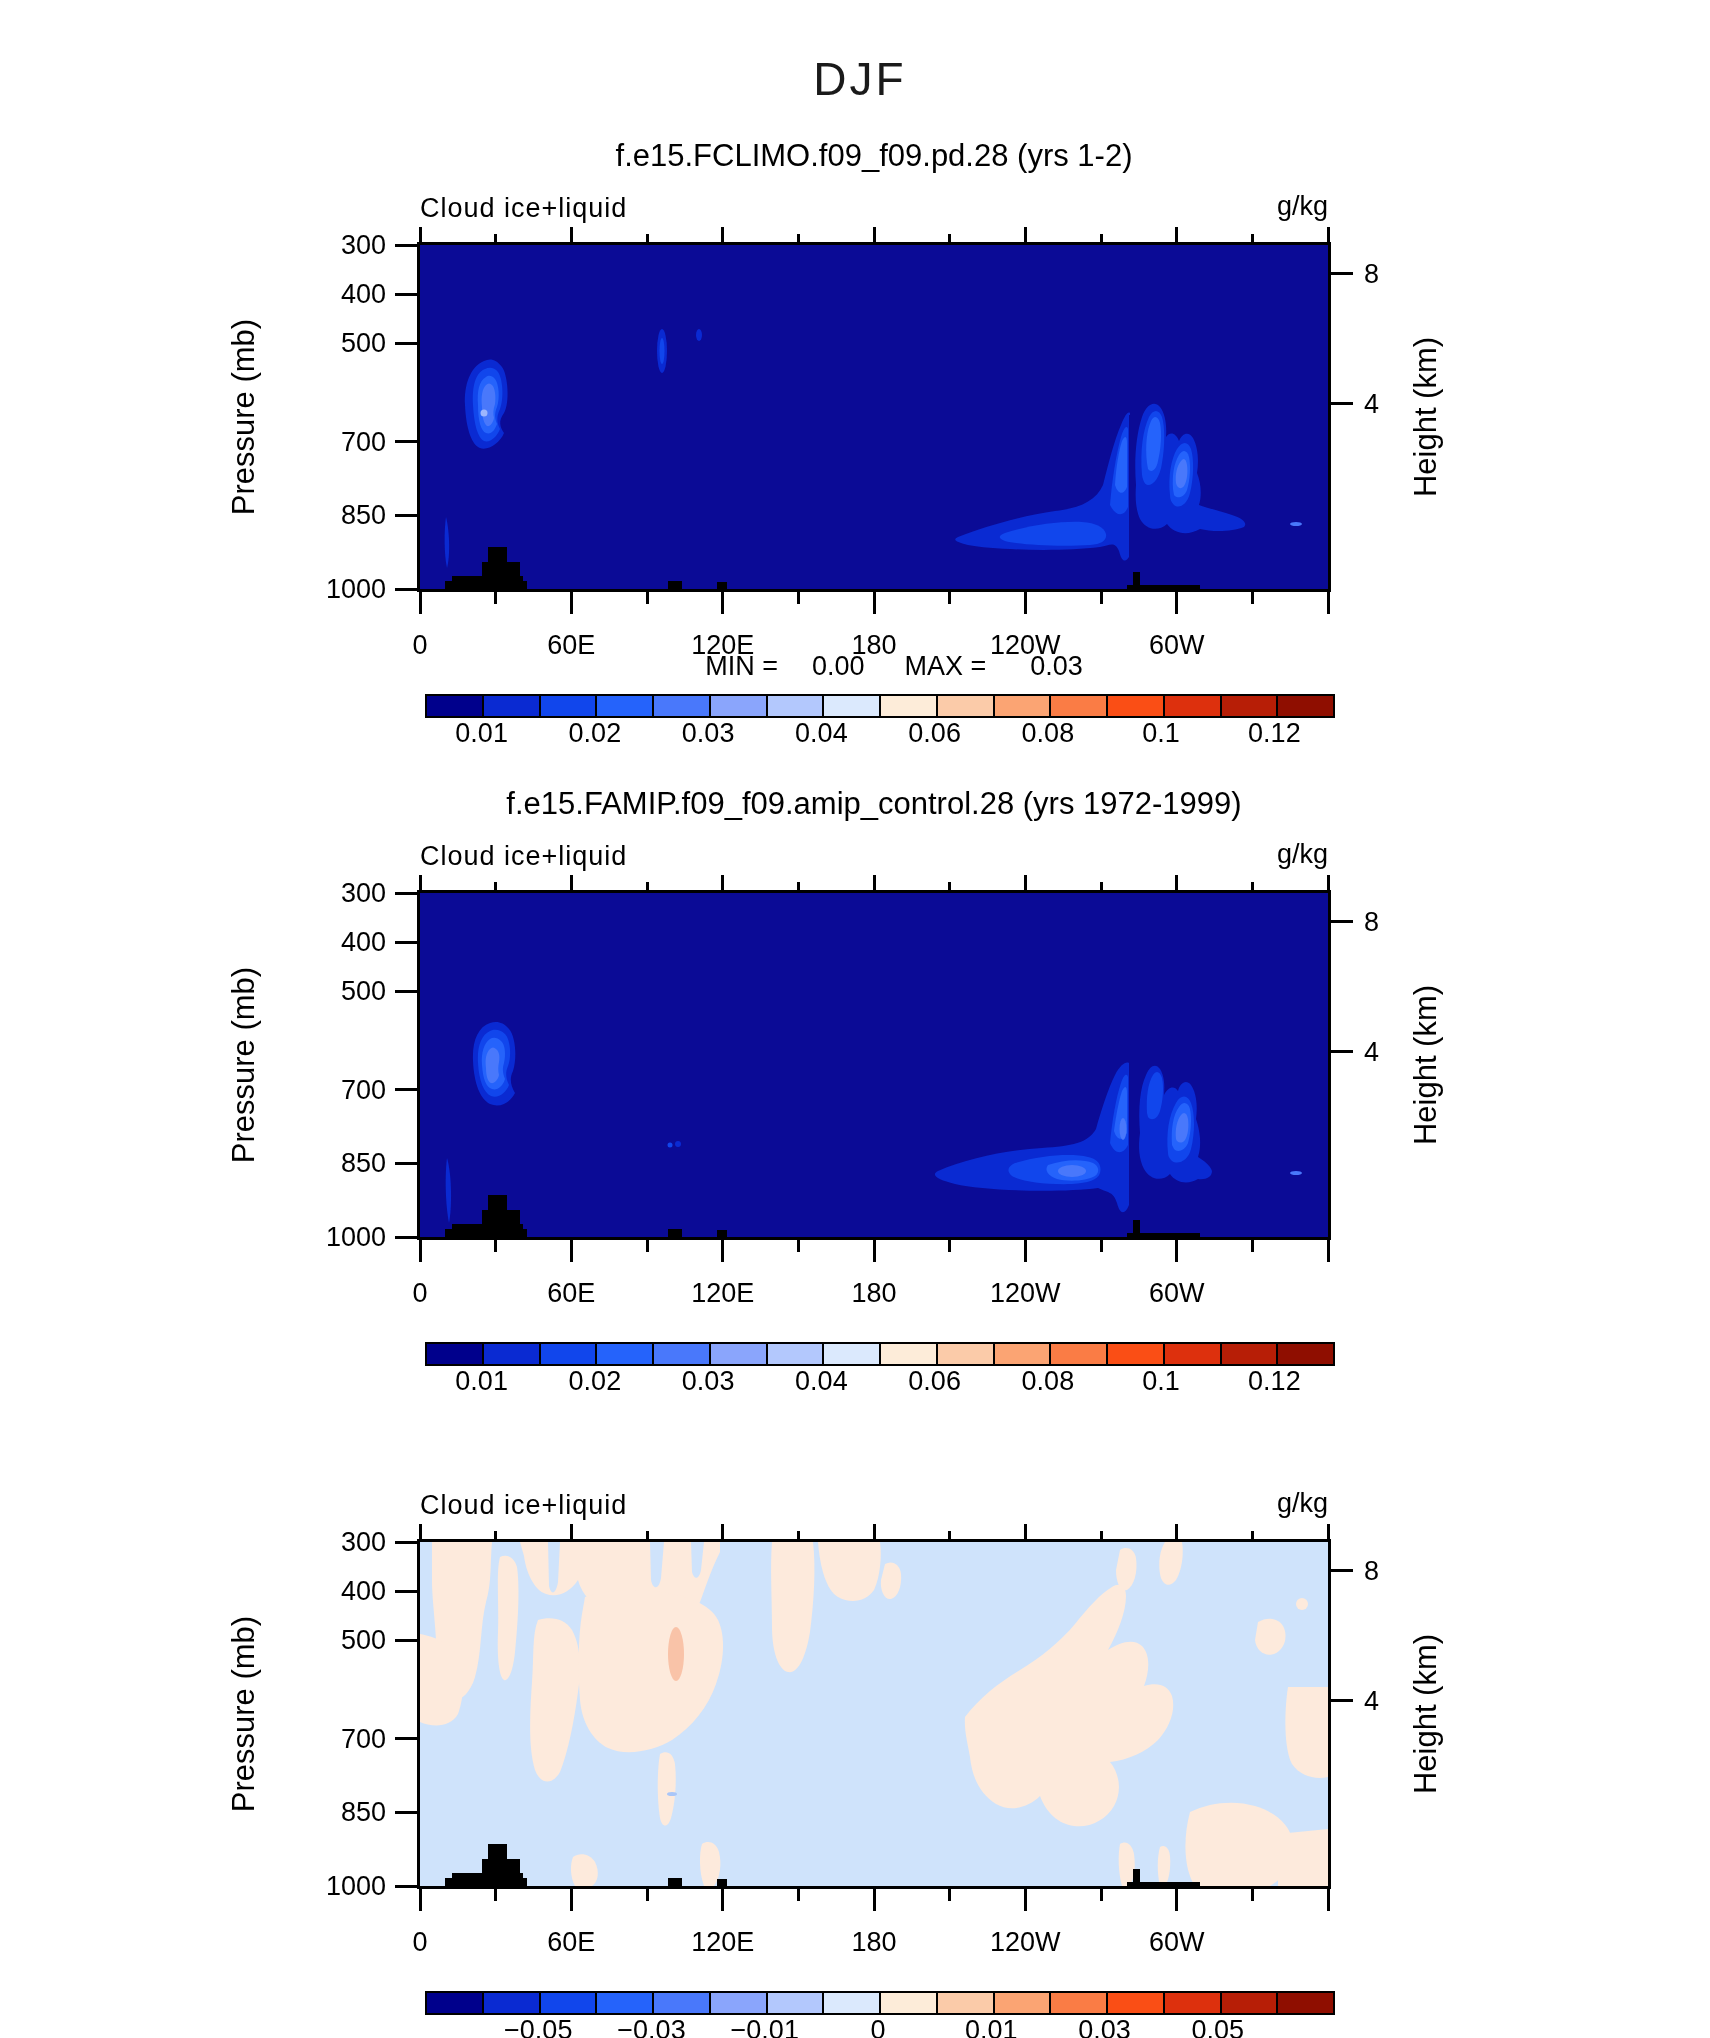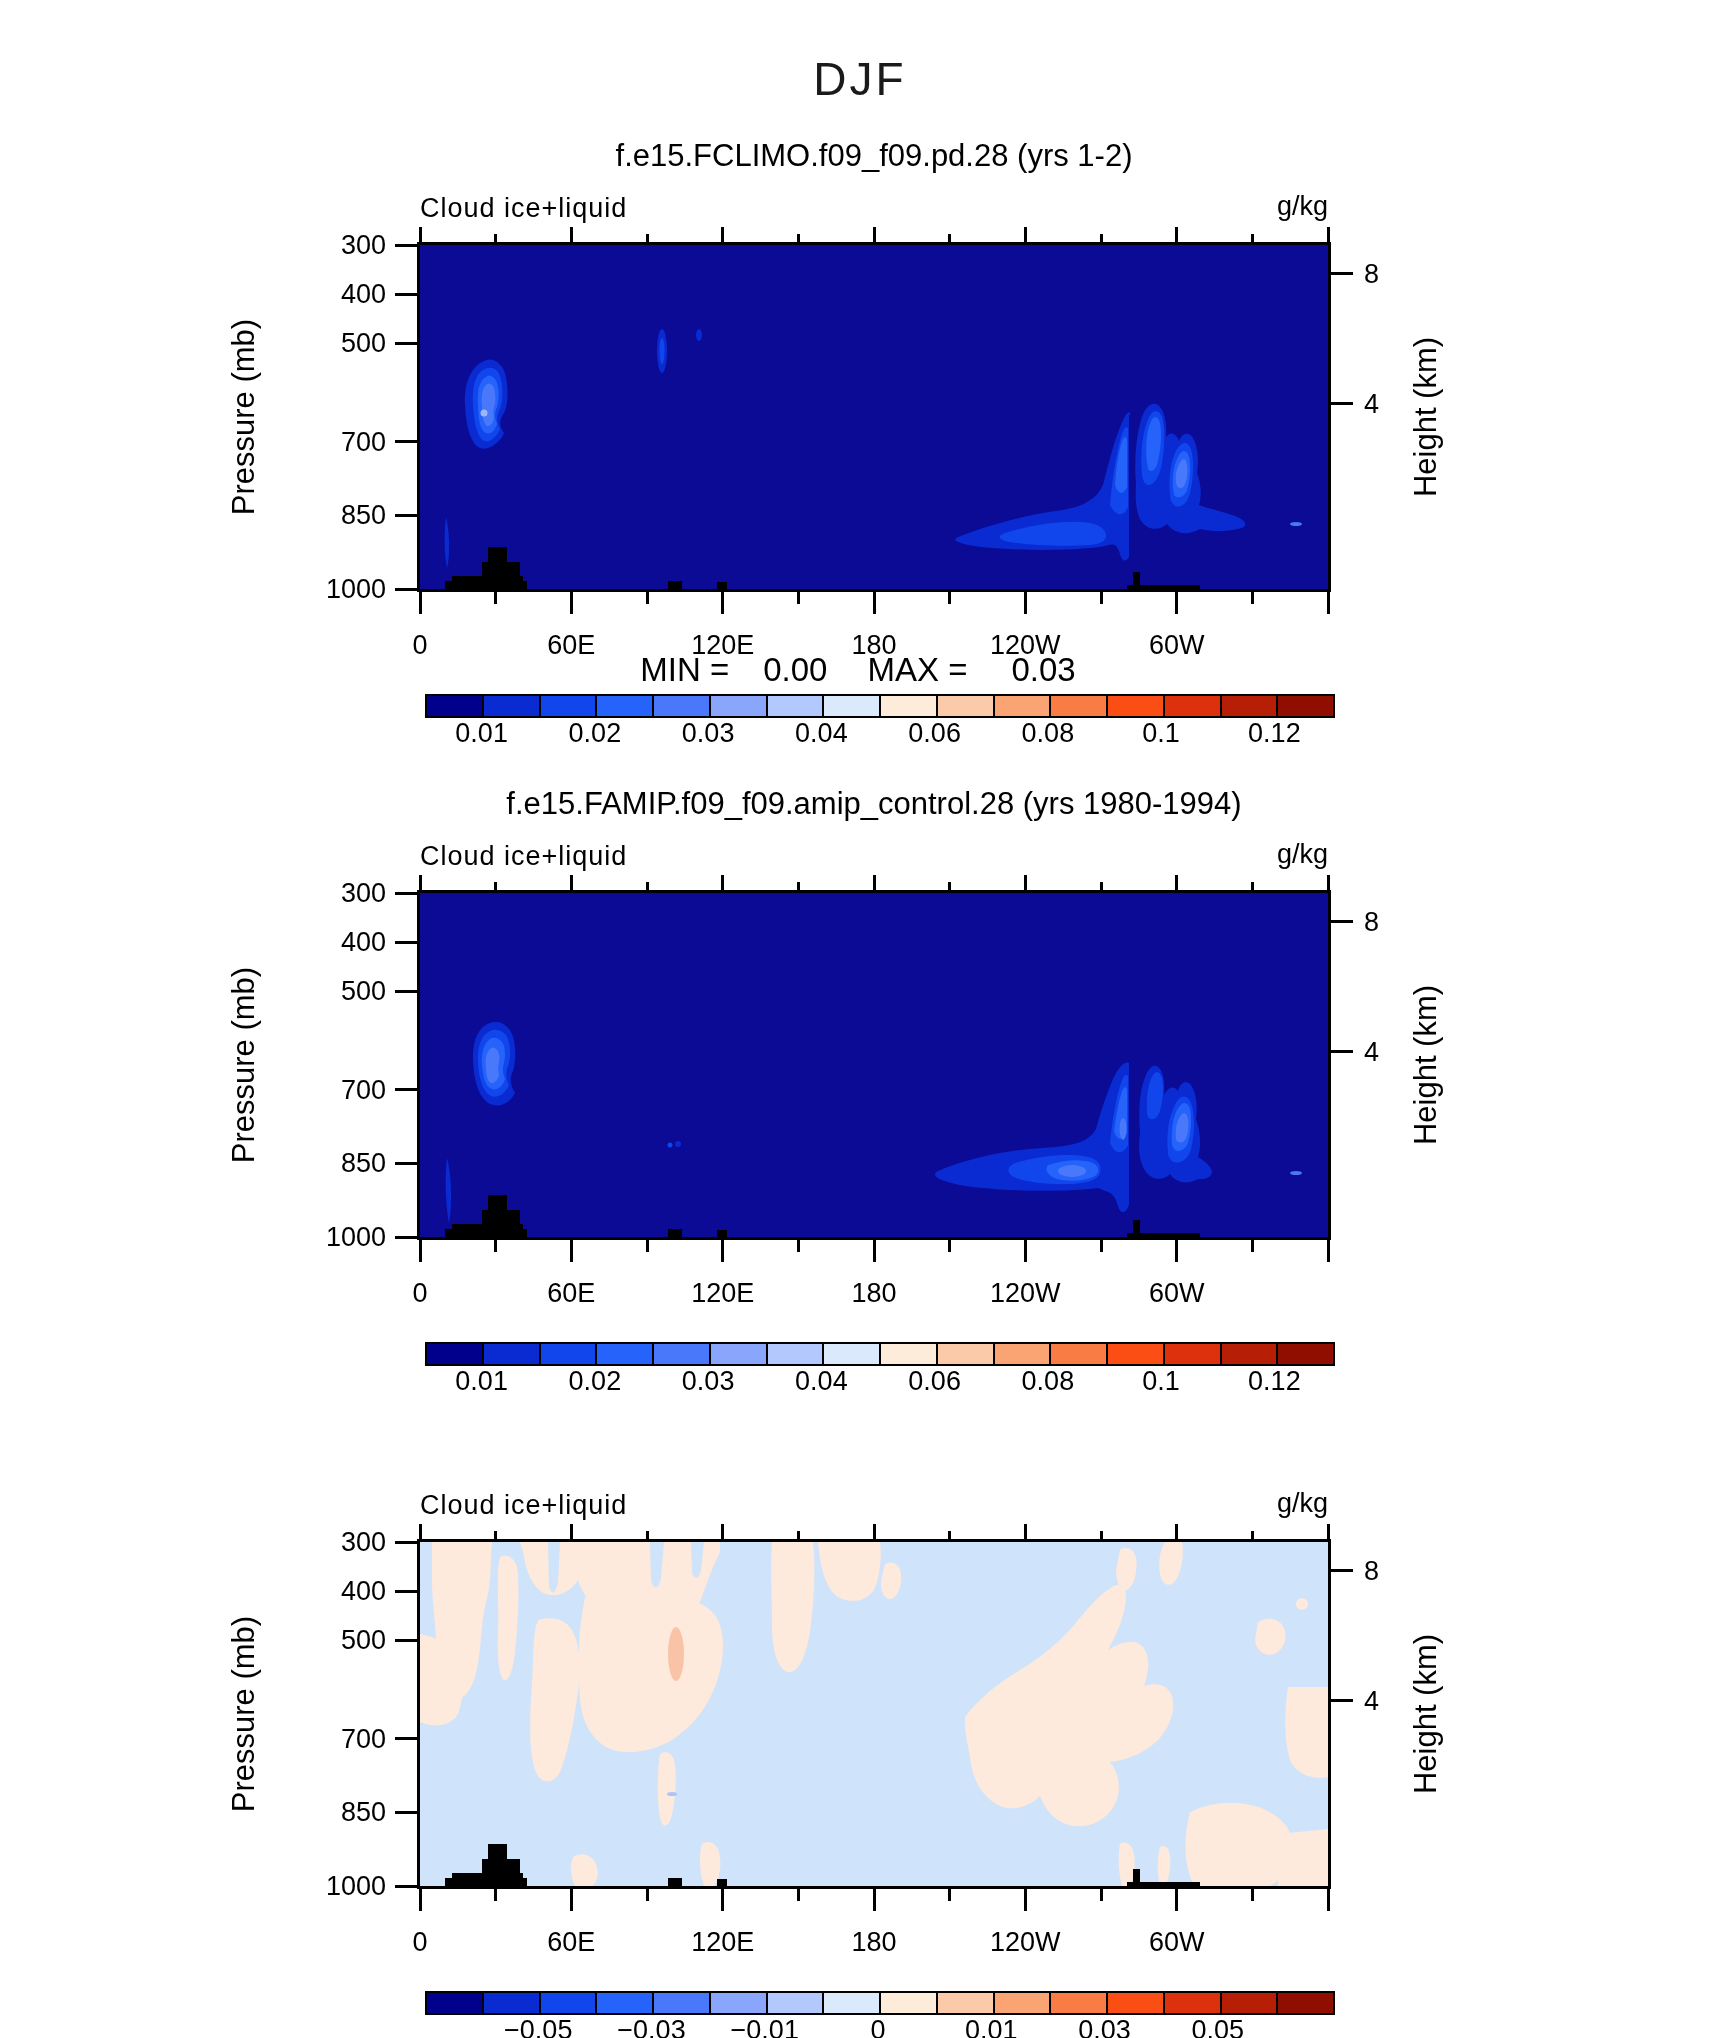--- a/index.html
+++ b/index.html
@@ -23,21 +23,21 @@
   }
   .plotbox svg{position:absolute;left:0;top:0;width:908px;height:344px;display:block;}
   .vlabel{
     width:260px;height:42px;line-height:42px;text-align:center;font-size:31px;
     transform:rotate(-90deg);
   }
   .tick{background:#000;}
   .ylab{width:100px;text-align:right;font-size:27px;}
   .y2lab{width:60px;text-align:left;font-size:27px;}
   .xlab{width:140px;text-align:center;font-size:27px;}
-  .minmax{left:404px;width:908px;text-align:center;font-size:33px;}
+  .minmax{left:440px;width:908px;text-align:center;font-size:27px;}
   .minmax span{display:inline-block;}
   .cbar{left:425px;width:906px;height:20px;border:2px solid #000;display:flex;}
   .cbar .cell{flex:1 1 0;border-right:2px solid #000;}
   .cbar .cell:last-child{border-right:none;}
   .cblab{width:140px;text-align:center;font-size:27px;}
 </style>
 </head>
 <body>
 
 <div id="canvas">
@@ -108,21 +108,21 @@
       <div class="cell" style="background: rgb(253, 236, 217);"></div>
       <div class="cell" style="background: rgb(251, 203, 169);"></div>
       <div class="cell" style="background: rgb(251, 164, 115);"></div>
       <div class="cell" style="background: rgb(250, 124, 69);"></div>
       <div class="cell" style="background: rgb(250, 78, 21);"></div>
       <div class="cell" style="background: rgb(221, 48, 13);"></div>
       <div class="cell" style="background: rgb(183, 30, 6);"></div>
       <div class="cell" style="background: rgb(143, 14, 0);"></div>
     </div>
 
-  <div class="abs subtitle" style="top:786px">f.e15.FAMIP.f09_f09.amip_control.28 (yrs 1980-1994)</div>
+  <div class="abs subtitle" style="top:786px">f.e15.FAMIP.f09_f09.amip_control.28 (yrs 1972-1999)</div>
   <div class="abs fieldrow-left" style="top:841px">Cloud ice+liquid</div>
   <div class="abs fieldrow-right" style="top:839px">g/kg</div>
   <div class="abs vlabel" style="left:114px;top:1044px">Pressure (mb)</div>
   <div class="abs vlabel" style="left:1296px;top:1044px">Height (km)</div>
 
   <div class="abs plotbox" style="top:890px">
     <svg viewBox="0 0 908 344" preserveAspectRatio="none">
       <rect x="0" y="0" width="908" height="344" fill="#0b0b96"></rect>
       <g>
         <path fill="#0a2ad2" d="M70,130 C58,134 52,148 53,168 C54,190 60,206 70,211 C80,215 90,210 95,200 C91,193 89,186 93,178 C97,166 96,144 89,136 C83,129 77,128 70,130 Z"></path>

